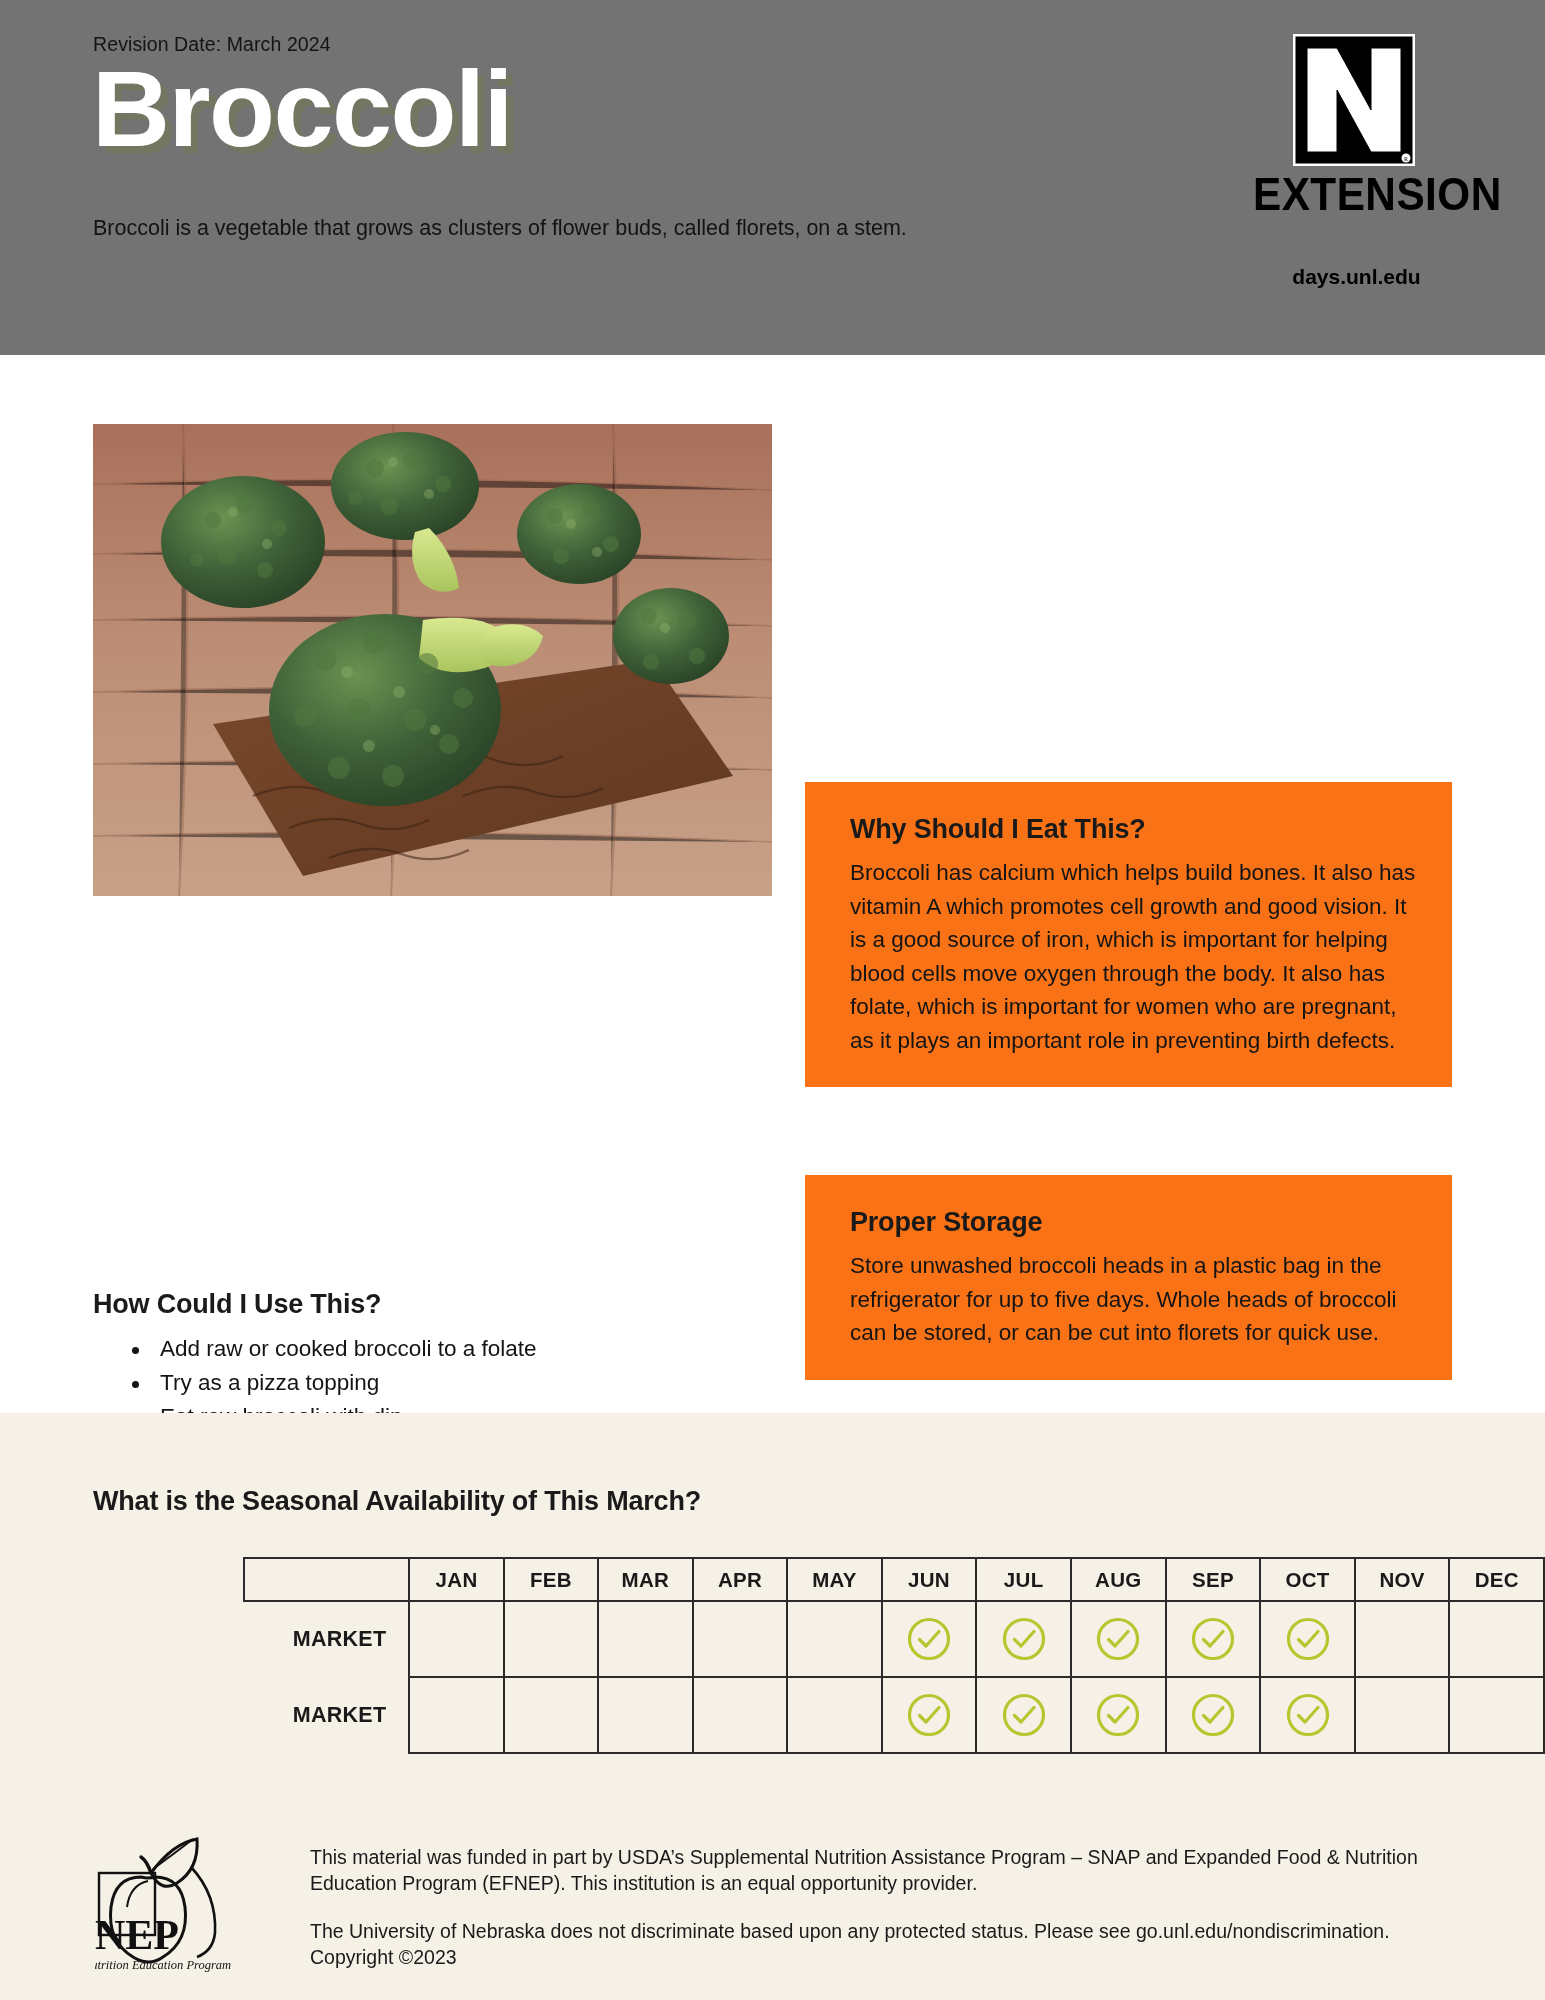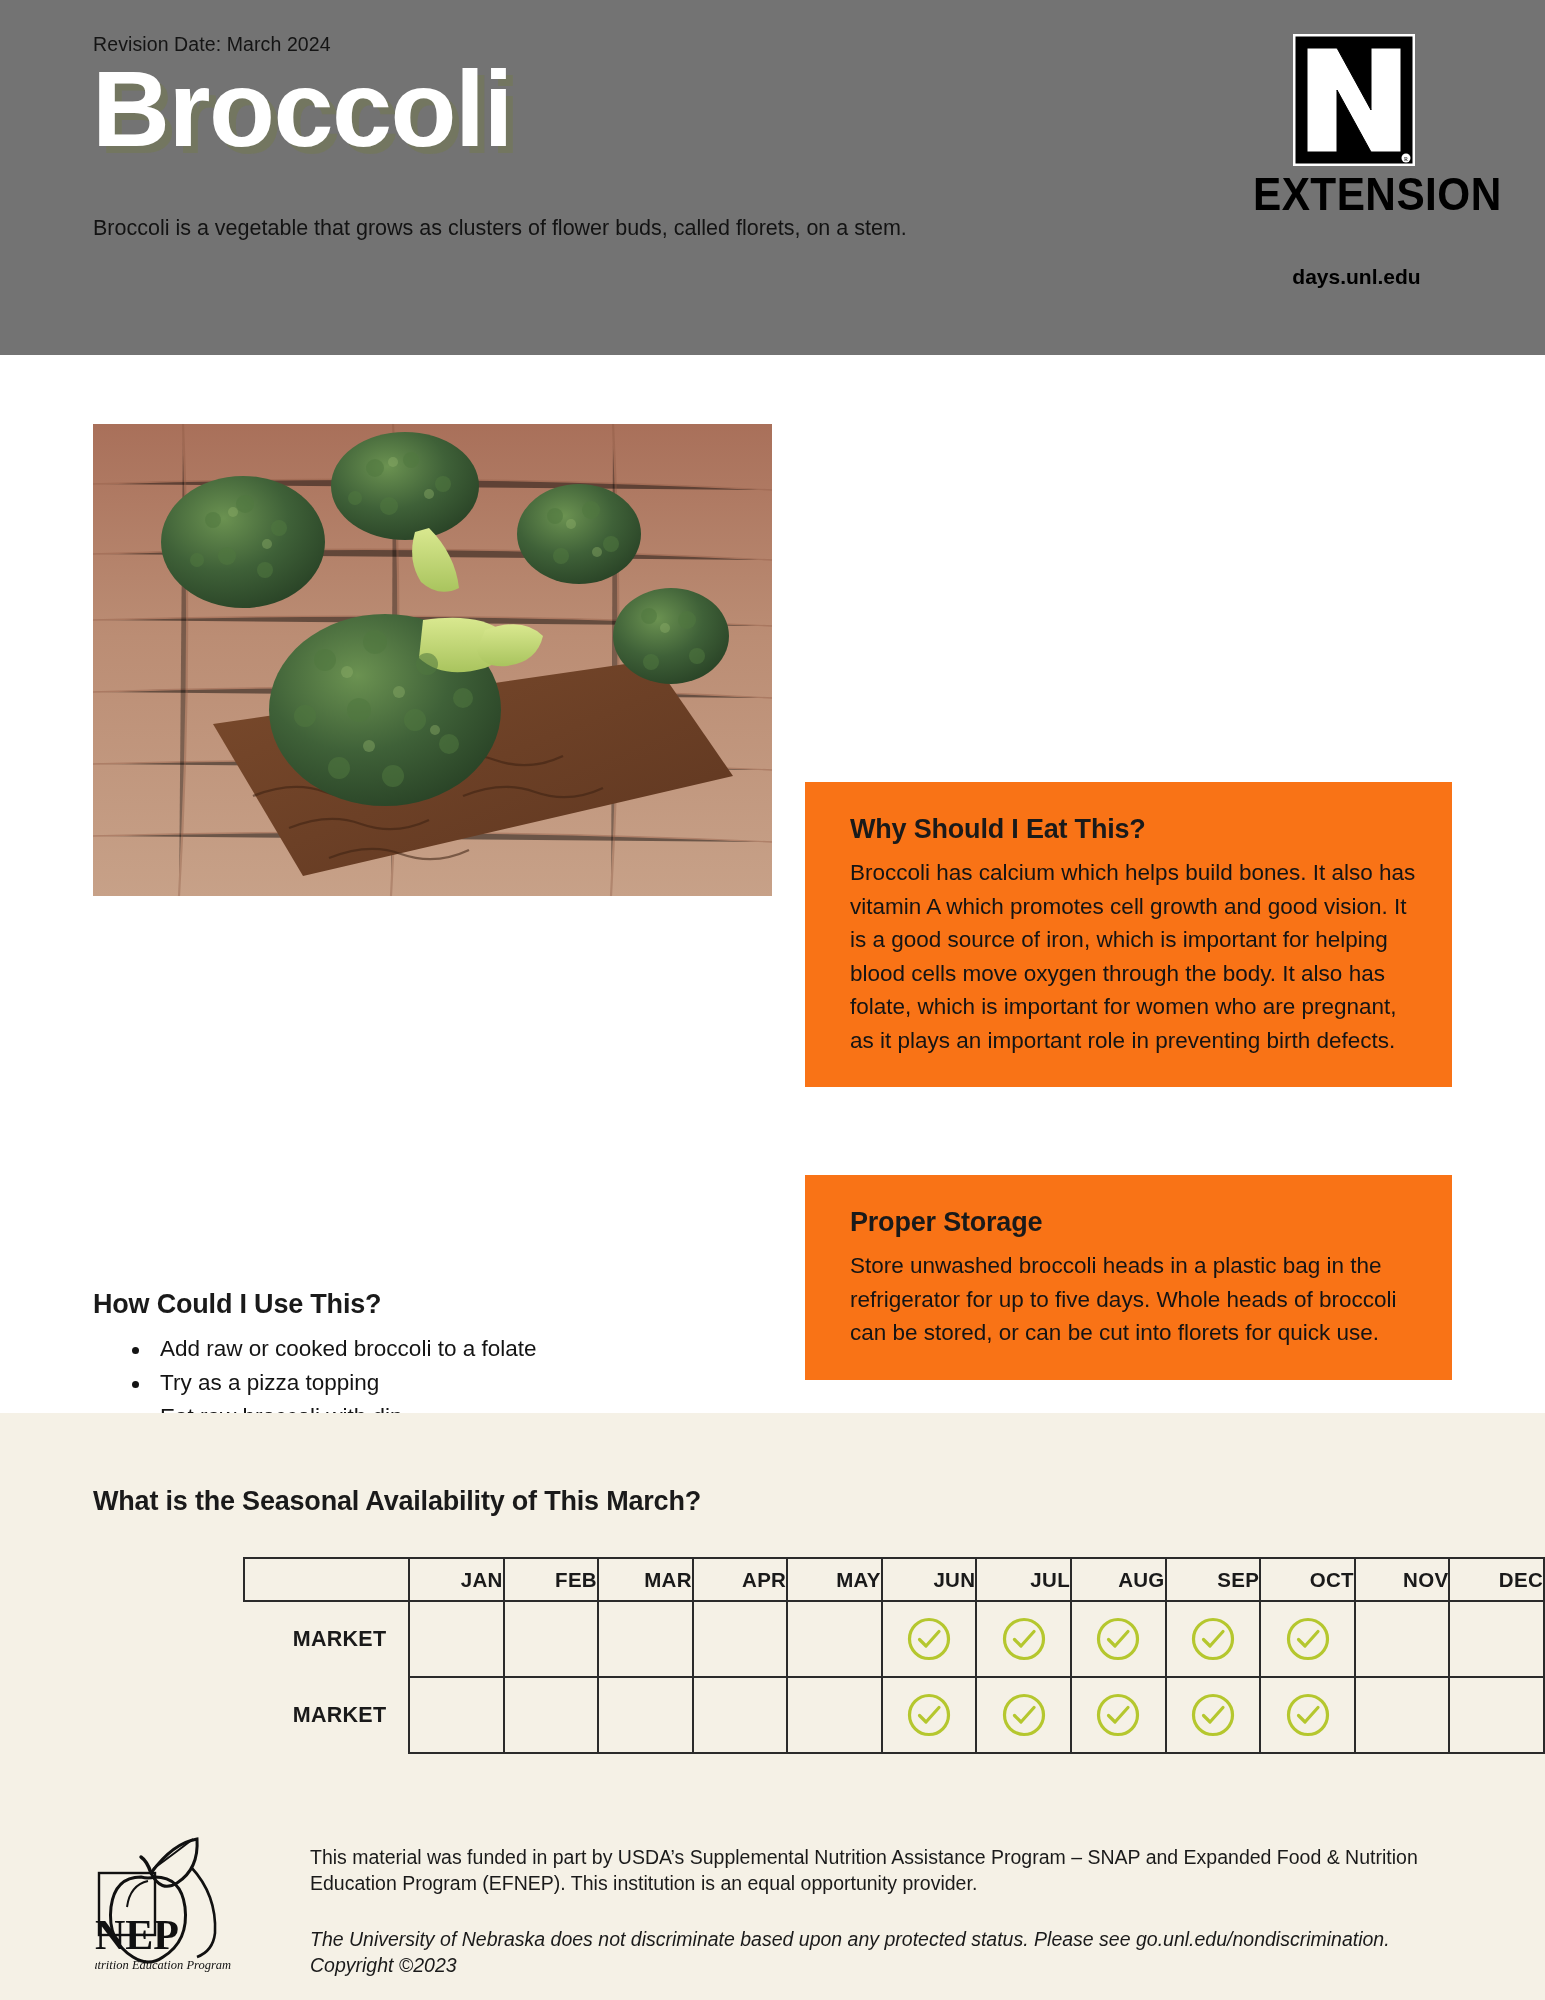--- a/index.html
+++ b/index.html
@@ -181,21 +181,21 @@
     position: absolute;
     left: 243px;
     top: 1557px;
     border-collapse: collapse;
     table-layout: fixed;
   }
   table.season-table td, table.season-table th {
     border: 2px solid #2b2b2b;
     width: 99px;
     height: 43px;
-    text-align: right;
+    text-align: center;
     vertical-align: middle;
     font-size: 20.5px;
     font-weight: 800;
     letter-spacing: 0.3px;
     background: #f5f1e6;
   }
   table.season-table td.cell { height: 76px; }
   table.season-table td.rowlabel {
     border: none;
     width: 170px;
@@ -220,21 +220,21 @@
     position: absolute;
     left: 310px;
     top: 1844px;
     width: 1120px;
   }
   .footer-text p {
     font-size: 19.5px;
     line-height: 26px;
     color: #1a1a1a;
   }
-  .footer-text p.second { margin-top: 30px; font-style: italic; }
+  .footer-text p.second { margin-top: 22px; }
 </style>
 </head>
 <body>
 
 <div class="header">
 
   <div class="revision-date">Revision Date: March 2024</div>
 
   <div class="title">Broccoli</div>
 

